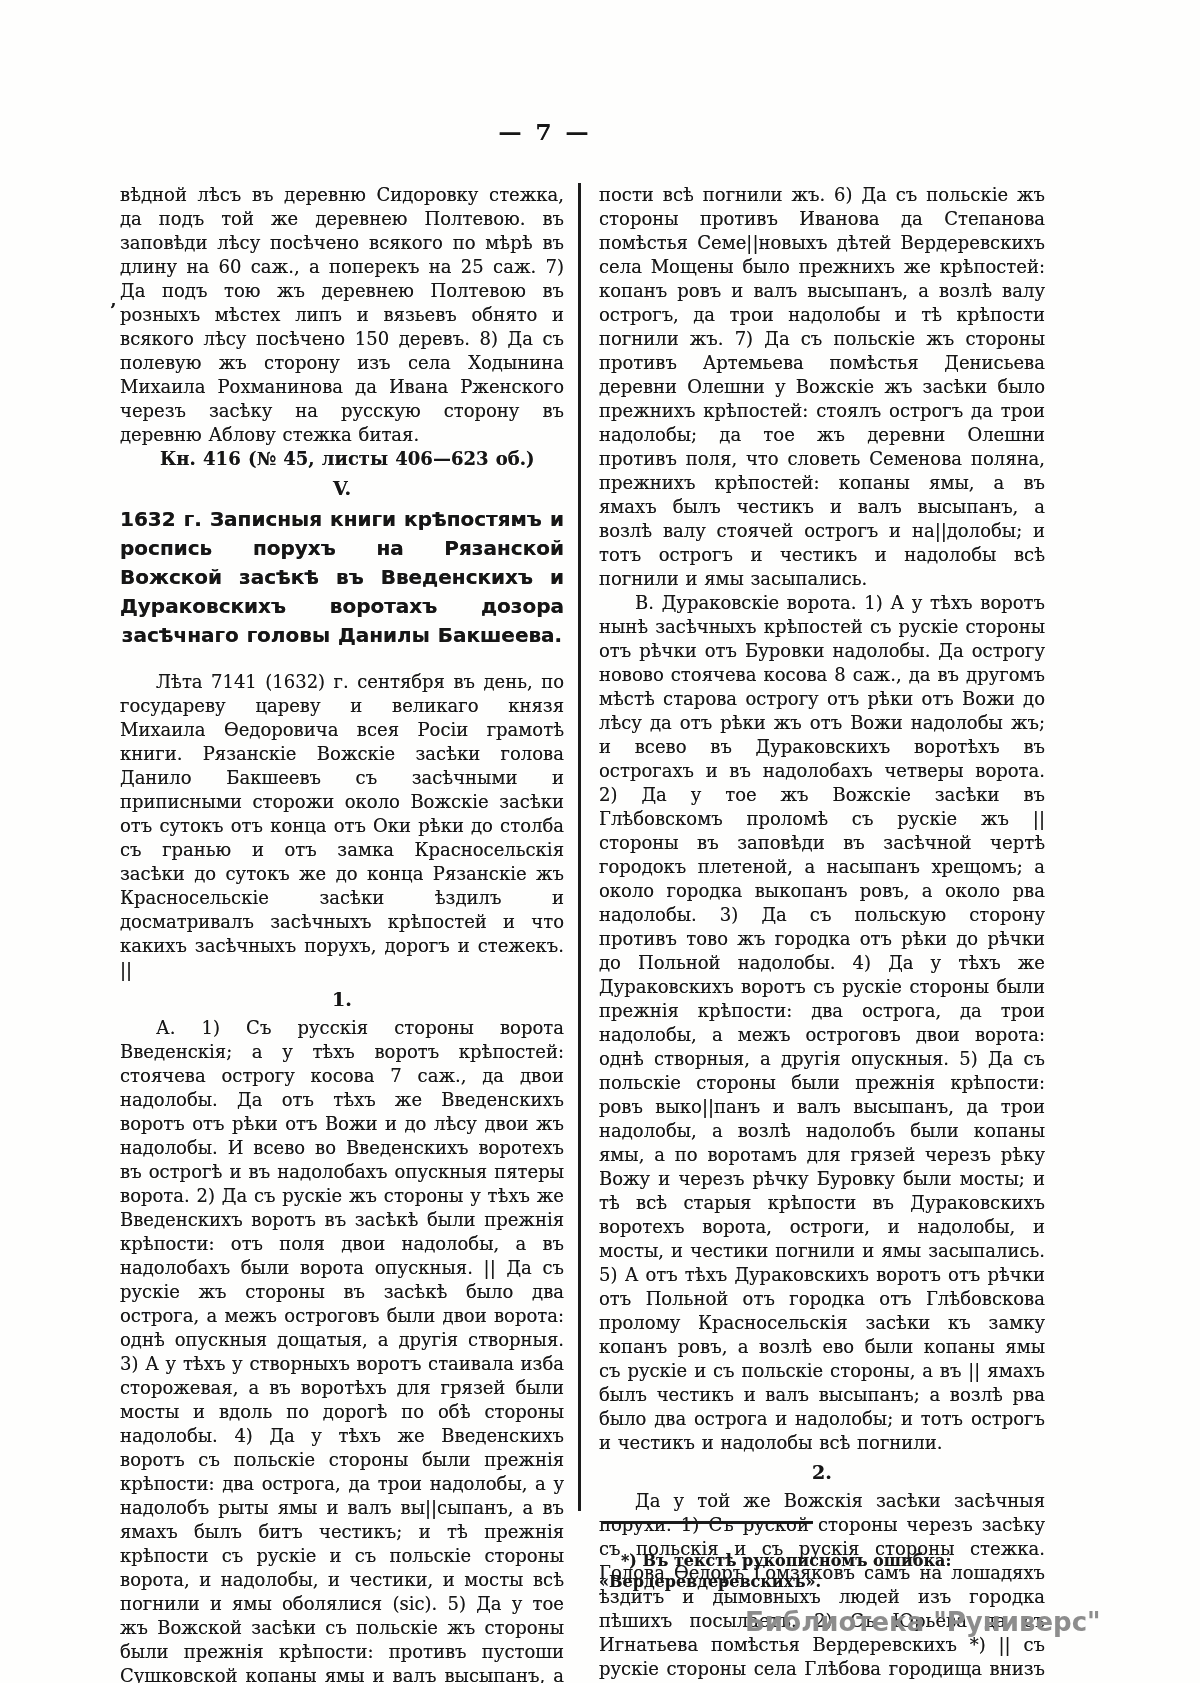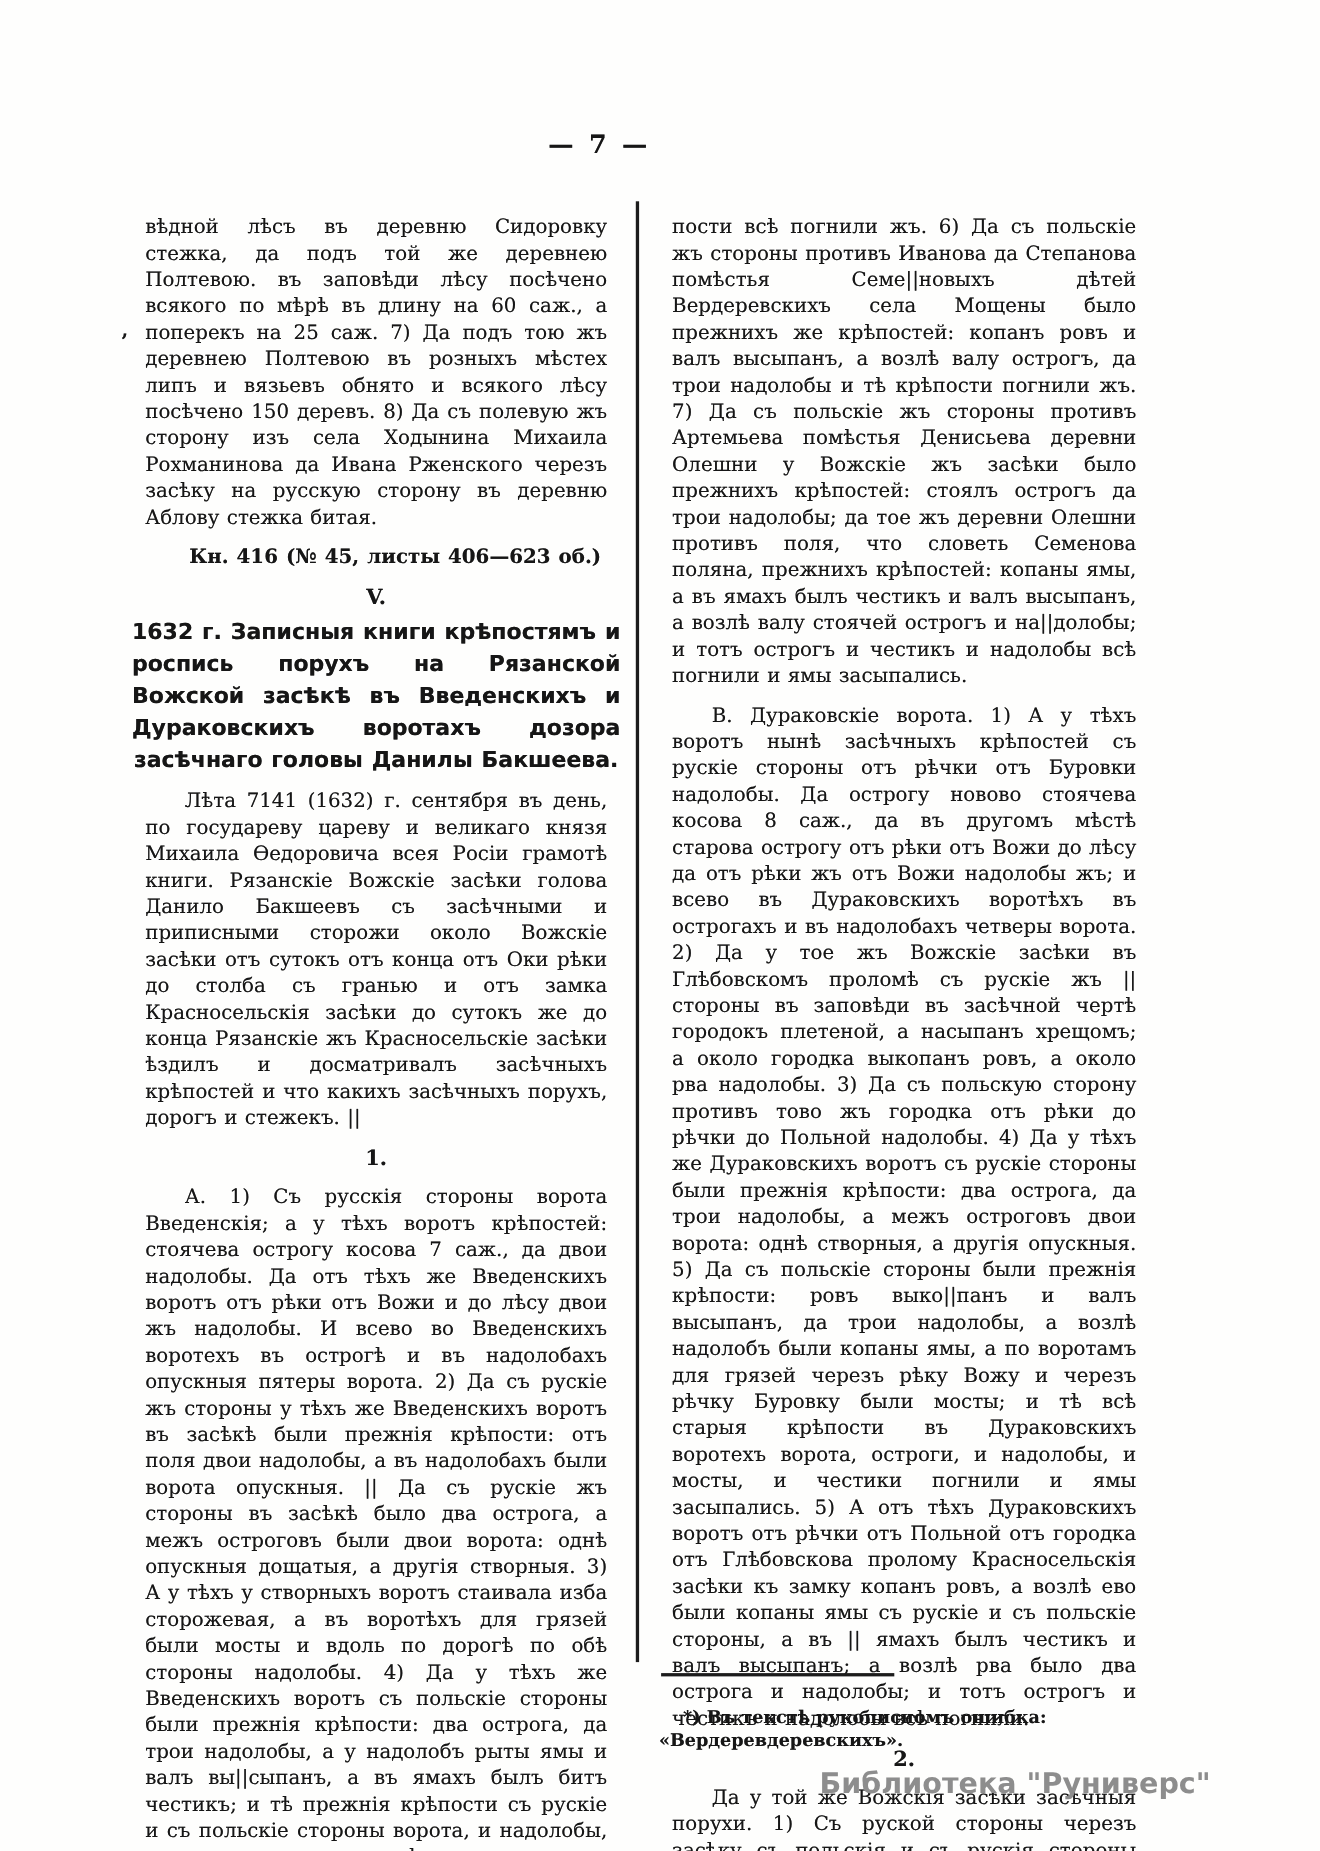--- a/index.html
+++ b/index.html
@@ -27,42 +27,42 @@
   .col {
     position: absolute;
     top: 183px;
     text-align: justify;
     font-size: 18px;
     line-height: 24px;
     word-spacing: 1px;
   }
   .col-left  { left: 120px; width: 444px; }
   .col-right { left: 599px; width: 446px; }
-  .col p { margin: 12px; }
+  .col p { margin: 0; }
   p.indent { text-indent: 36px; }
   .ref {
     padding-left: 40px;
     font-weight: bold;
     text-align: left;
     margin-top: 2px;
   }
   .sec-marker {
     text-align: center;
     font-weight: bold;
     font-size: 19px;
     margin: 5px 0 5px 0;
   }
   .doc-heading {
     font-family: "DejaVu Sans", "Liberation Sans", sans-serif;
     font-weight: bold;
     font-size: 20px;
     line-height: 29px;
     text-align: justify;
     text-align-last: center;
-    margin: 5px 0 0 0;
+    margin: 5px 0 20px 0;
     text-shadow: 0 0 0.6px rgba(20,20,20,0.7);
   }
   .divider {
     position: absolute;
     left: 578px;
     top: 183px;
     width: 3px;
     height: 1328px;
     background: #1c1c1c;
   }

